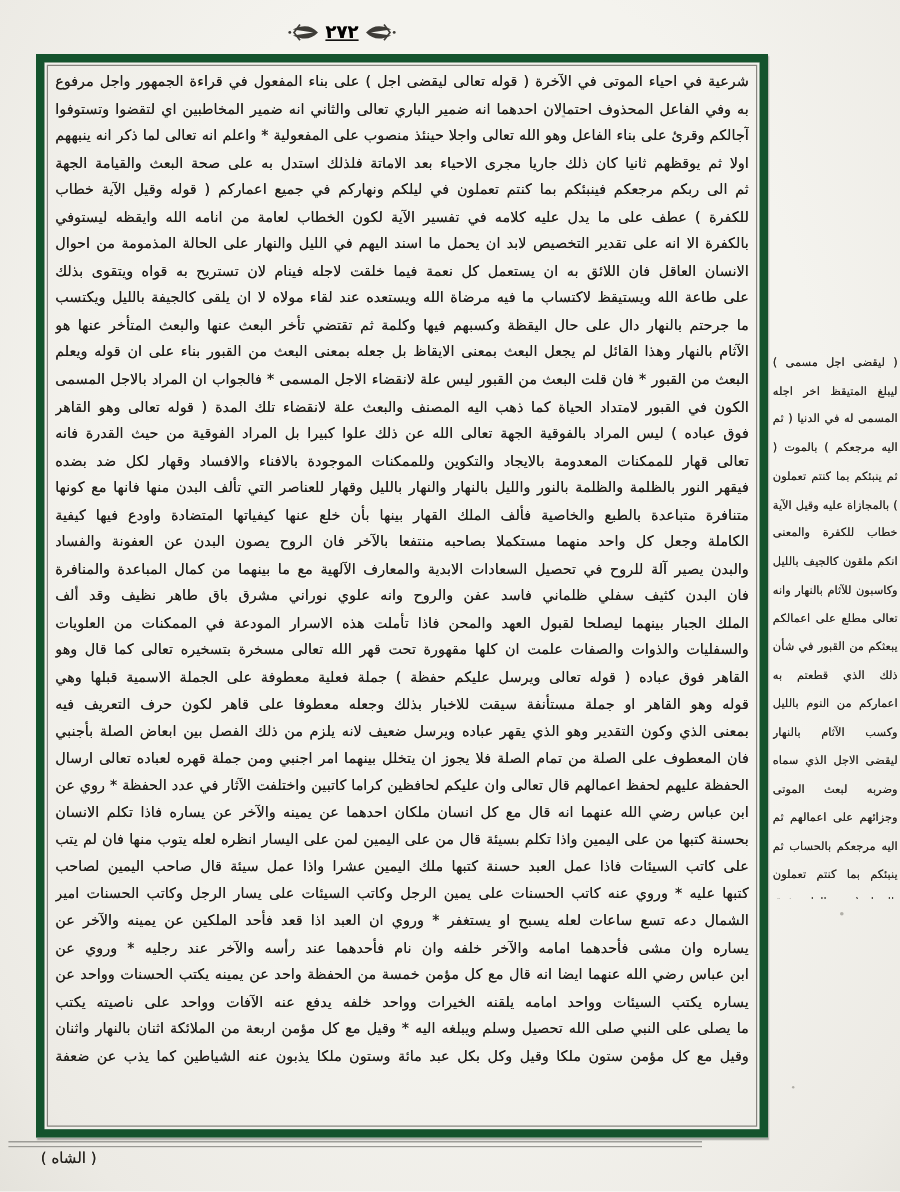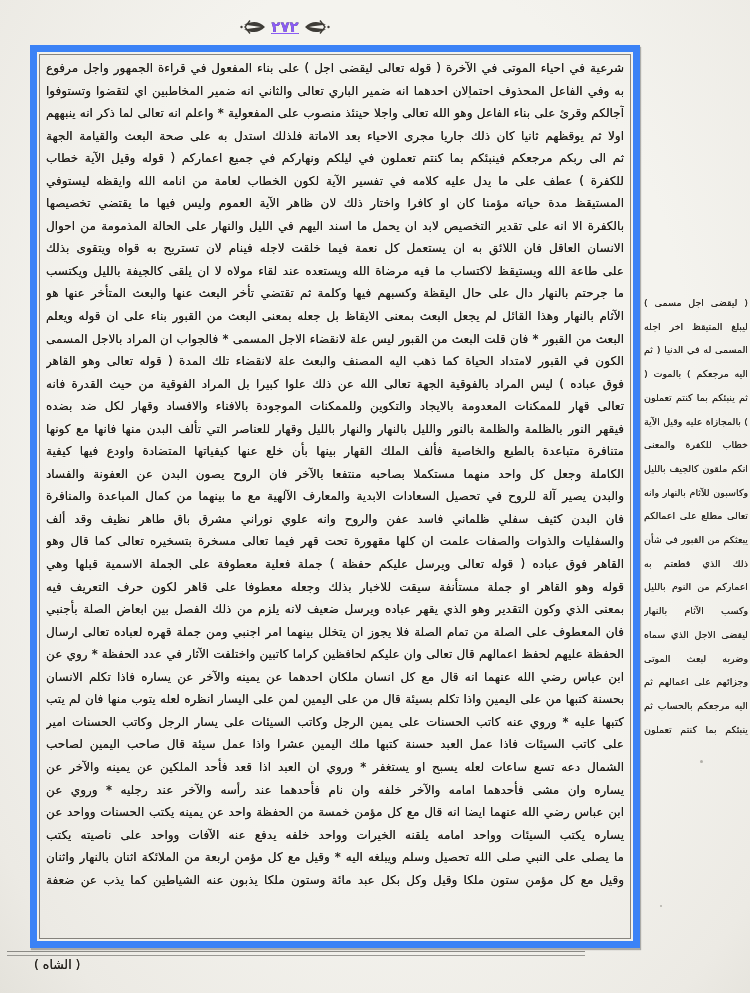--- a/index.html
+++ b/index.html
@@ -7,30 +7,30 @@
     width:750px;height:993px;position:relative;overflow:hidden;
     background:radial-gradient(ellipse at 52% 42%, #f4f3ee 55%, #eceae4 88%, #e4e2db 100%);
     font-family:"DejaVu Sans", sans-serif;
     color:#211e19;
   }
   .header{
     position:absolute;top:14px;left:220px;width:130px;height:26px;
     display:flex;align-items:center;justify-content:center;gap:5px;
   }
   .page-number{
-    font-size:15px;font-weight:bold;color:#8b5cf6;letter-spacing:1px;
+    font-size:15px;font-weight:bold;color:#000000;letter-spacing:1px;
     text-shadow:0 0 .5px rgba(38,35,30,.9);
     text-decoration:underline;
   }
   .orn{width:26px;height:16px;display:block;opacity:.88;}
   .orn.left{transform:scaleX(-1);}
   .frame{
     position:absolute;left:30px;top:45px;width:610px;height:903px;
     box-sizing:border-box;
-    border:7px solid #3b82f6;
+    border:7px solid #14532d;
     box-shadow:
       inset 0 0 0 2px #f2f1ec,
       inset 0 0 0 3px rgba(48,44,38,.55),
       1px 2px 1px rgba(0,0,0,.28);
     background:transparent;
   }
   .main-text{
     position:absolute;inset:0;padding:5px 9px 3px 9px;
     direction:rtl;overflow:hidden;
   }
@@ -77,45 +77,45 @@
 </div>
 
 <div class="frame">
   <div class="main-text">
       <div class="tline">شرعية في احياء الموتى في الآخرة ( قوله تعالى ليقضى اجل ) على بناء المفعول في قراءة الجمهور واجل مرفوع</div>
       <div class="tline">به وفي الفاعل المحذوف احتمالان احدهما انه ضمير الباري تعالى والثاني انه ضمير المخاطبين اي لتقضوا وتستوفوا</div>
       <div class="tline">آجالكم وقرئ على بناء الفاعل وهو الله تعالى واجلا حينئذ منصوب على المفعولية * واعلم انه تعالى لما ذكر انه ينبههم</div>
       <div class="tline">اولا ثم يوقظهم ثانيا كان ذلك جاريا مجرى الاحياء بعد الاماتة فلذلك استدل به على صحة البعث والقيامة الجهة</div>
       <div class="tline">ثم الى ربكم مرجعكم فينبئكم بما كنتم تعملون في ليلكم ونهاركم في جميع اعماركم ( قوله وقيل الآية خطاب</div>
       <div class="tline">للكفرة ) عطف على ما يدل عليه كلامه في تفسير الآية لكون الخطاب لعامة من انامه الله وايقظه ليستوفي</div>
-      <div class="tline">المستيقظ مدة حياته مؤمنا كان او كافرا واختار ذلك لان ظاهر الآية العموم وليس فيها ما يقتضي تخصيصها</div>
       <div class="tline">بالكفرة الا انه على تقدير التخصيص لابد ان يحمل ما اسند اليهم في الليل والنهار على الحالة المذمومة من احوال</div>
       <div class="tline">الانسان العاقل فان اللائق به ان يستعمل كل نعمة فيما خلقت لاجله فينام لان تستريح به قواه ويتقوى بذلك</div>
       <div class="tline">على طاعة الله ويستيقظ لاكتساب ما فيه مرضاة الله ويستعده عند لقاء مولاه لا ان يلقى كالجيفة بالليل ويكتسب</div>
       <div class="tline">ما جرحتم بالنهار دال على حال اليقظة وكسبهم فيها وكلمة ثم تقتضي تأخر البعث عنها والبعث المتأخر عنها هو</div>
       <div class="tline">الآثام بالنهار وهذا القائل لم يجعل البعث بمعنى الايقاظ بل جعله بمعنى البعث من القبور بناء على ان قوله ويعلم</div>
       <div class="tline">البعث من القبور * فان قلت البعث من القبور ليس علة لانقضاء الاجل المسمى * فالجواب ان المراد بالاجل المسمى مدة</div>
       <div class="tline">الكون في القبور لامتداد الحياة كما ذهب اليه المصنف والبعث علة لانقضاء تلك المدة ( قوله تعالى وهو القاهر</div>
       <div class="tline">فوق عباده ) ليس المراد بالفوقية الجهة تعالى الله عن ذلك علوا كبيرا بل المراد الفوقية من حيث القدرة فانه</div>
       <div class="tline">تعالى قهار للممكنات المعدومة بالايجاد والتكوين وللممكنات الموجودة بالافناء والافساد وقهار لكل ضد بضده</div>
       <div class="tline">فيقهر النور بالظلمة والظلمة بالنور والليل بالنهار والنهار بالليل وقهار للعناصر التي تألف البدن منها فانها مع كونها</div>
       <div class="tline">متنافرة متباعدة بالطبع والخاصية فألف الملك القهار بينها بأن خلع عنها كيفياتها المتضادة واودع فيها كيفية</div>
       <div class="tline">الكاملة وجعل كل واحد منهما مستكملا بصاحبه منتفعا بالآخر فان الروح يصون البدن عن العفونة والفساد</div>
       <div class="tline">والبدن يصير آلة للروح في تحصيل السعادات الابدية والمعارف الآلهية مع ما بينهما من كمال المباعدة والمنافرة</div>
       <div class="tline">فان البدن كثيف سفلي ظلماني فاسد عفن والروح وانه علوي نوراني مشرق باق طاهر نظيف وقد ألف</div>
-      <div class="tline">والسفليات والذوات والصفات علمت ان كلها مقهورة تحت قهر فيما تعالى مسخرة بتسخيره تعالى كما قال وهو</div>
+      <div class="tline">الملك الجبار بينهما ليصلحا لقبول العهد والمحن فاذا تأملت هذه الاسرار المودعة في الممكنات من العلويات</div>
+      <div class="tline">والسفليات والذوات والصفات علمت ان كلها مقهورة تحت قهر الله تعالى مسخرة بتسخيره تعالى كما قال وهو</div>
       <div class="tline">القاهر فوق عباده ( قوله تعالى ويرسل عليكم حفظة ) جملة فعلية معطوفة على الجملة الاسمية قبلها وهي</div>
       <div class="tline">قوله وهو القاهر او جملة مستأنفة سيقت للاخبار بذلك وجعله معطوفا على قاهر لكون حرف التعريف فيه</div>
       <div class="tline">بمعنى الذي وكون التقدير وهو الذي يقهر عباده ويرسل ضعيف لانه يلزم من ذلك الفصل بين ابعاض الصلة بأجنبي</div>
       <div class="tline">فان المعطوف على الصلة من تمام الصلة فلا يجوز ان يتخلل بينهما امر اجنبي ومن جملة قهره لعباده تعالى ارسال</div>
       <div class="tline">الحفظة عليهم لحفظ اعمالهم قال تعالى وان عليكم لحافظين كراما كاتبين واختلفت الآثار في عدد الحفظة * روي عن</div>
       <div class="tline">ابن عباس رضي الله عنهما انه قال مع كل انسان ملكان احدهما عن يمينه والآخر عن يساره فاذا تكلم الانسان</div>
       <div class="tline">بحسنة كتبها من على اليمين واذا تكلم بسيئة قال من على اليمين لمن على اليسار انظره لعله يتوب منها فان لم يتب</div>
+      <div class="tline">على كاتب السيئات فاذا عمل العبد حسنة كتبها ملك اليمين عشرا واذا عمل سيئة قال صاحب اليمين لصاحب</div>
       <div class="tline">كتبها عليه * وروي عنه كاتب الحسنات على يمين الرجل وكاتب السيئات على يسار الرجل وكاتب الحسنات امير</div>
-      <div class="tline">على كاتب السيئات فاذا عمل العبد حسنة كتبها ملك اليمين عشرا واذا عمل سيئة قال صاحب اليمين لصاحب</div>
       <div class="tline">الشمال دعه تسع ساعات لعله يسبح او يستغفر * وروي ان العبد اذا قعد فأحد الملكين عن يمينه والآخر عن</div>
       <div class="tline">يساره وان مشى فأحدهما امامه والآخر خلفه وان نام فأحدهما عند رأسه والآخر عند رجليه * وروي عن</div>
       <div class="tline">ابن عباس رضي الله عنهما ايضا انه قال مع كل مؤمن خمسة من الحفظة واحد عن يمينه يكتب الحسنات وواحد عن</div>
       <div class="tline">يساره يكتب السيئات وواحد امامه يلقنه الخيرات وواحد خلفه يدفع عنه الآفات وواحد على ناصيته يكتب</div>
       <div class="tline">ما يصلى على النبي صلى الله تحصيل وسلم ويبلغه اليه * وقيل مع كل مؤمن اربعة من الملائكة اثنان بالنهار واثنان بالليل</div>
       <div class="tline">وقيل مع كل مؤمن ستون ملكا وقيل وكل بكل عبد مائة وستون ملكا يذبون عنه الشياطين كما يذب عن ضعفة</div>
     </div>
 </div>
 
 <div class="margin-notes">

